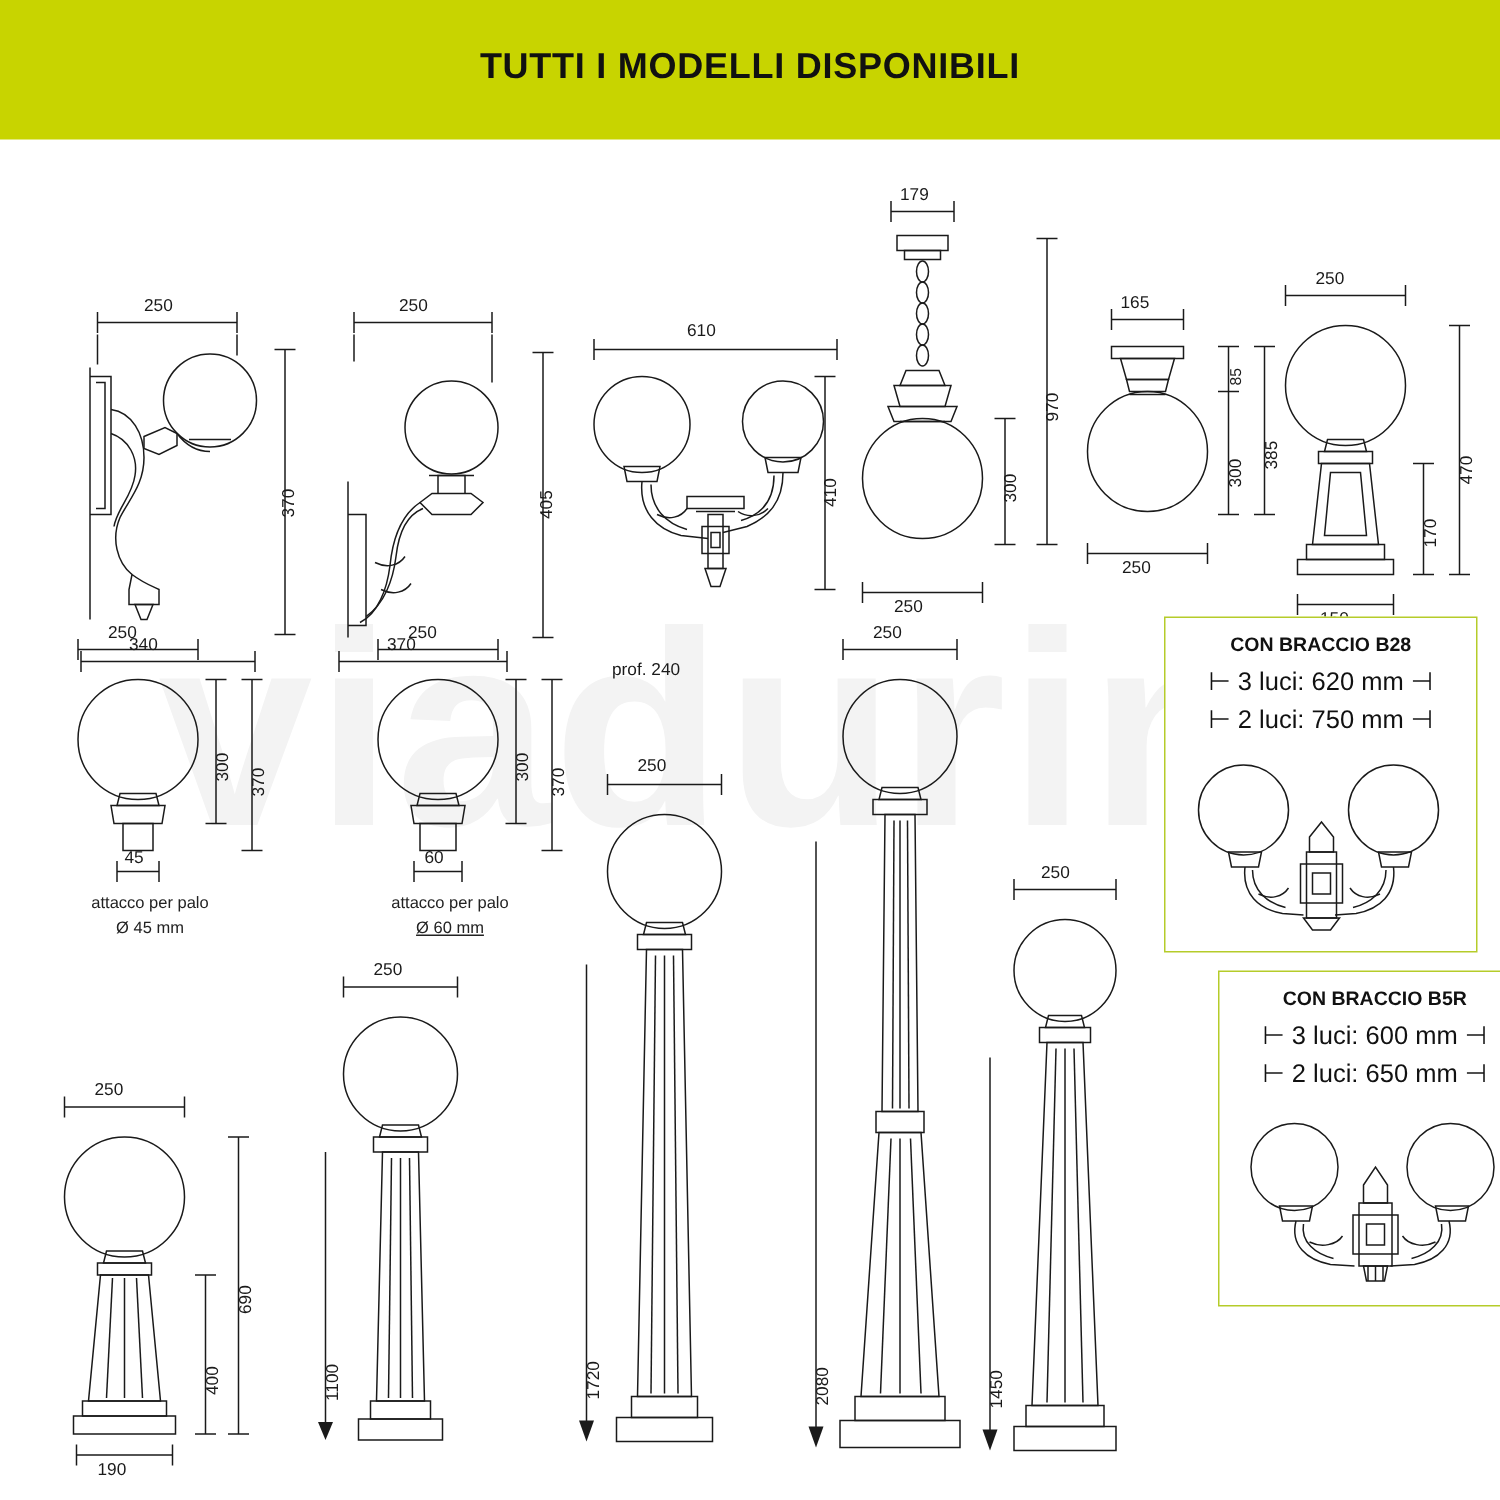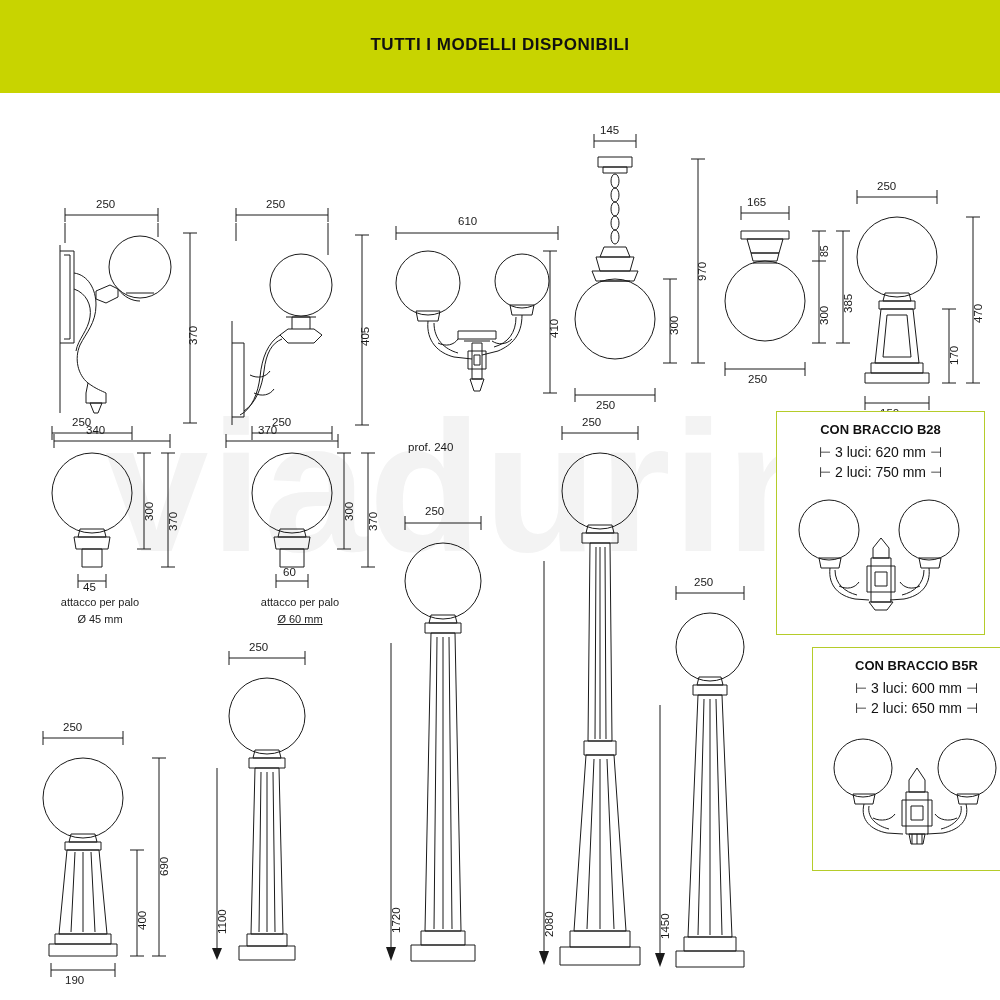--- a/index.html
+++ b/index.html
@@ -11,21 +11,21 @@
     position:relative;
     overflow:hidden;
   }
   
   .header{
     position:absolute;left:0;top:0;width:1000px;height:93px;
     background:#c8d400;
     display:flex;flex-direction:column;align-items:center;justify-content:center;
   }
   .header .line1{
-    font-size:17px;font-weight:bold;letter-spacing:.5px;color:#111;
+    font-size:24px;font-weight:bold;letter-spacing:.5px;color:#111;
     margin-bottom:3px;
   }
   .header .line2{
     font-size:21px;font-weight:bold;font-style:italic;letter-spacing:.2px;color:#111;
   }
   
   .watermark{
     position:absolute;left:0;top:395px;width:1000px;text-align:center;
     font-size:185px;font-weight:bold;color:#f3f3f3;
     letter-spacing:2px;line-height:1;
@@ -46,21 +46,21 @@
     position:absolute;font-size:11px;color:#222;text-align:center;white-space:nowrap;
   }
   
   .boxcard{
     position:absolute;border:1.6px solid #b5cc2a;background:#fff;
   }
   .boxcard .bt{
     text-align:center;font-weight:bold;font-size:13px;margin-top:10px;color:#111;
   }
   .boxcard .bl{
-    text-align:center;font-size:14px;margin-top:7px;color:#111;
+    text-align:center;font-size:17px;margin-top:7px;color:#111;
   }
 </style>
 </head>
 <body>
 
 <div class="header">
   <div class="line1">TUTTI I MODELLI DISPONIBILI</div>
 </div>
 
 <div class="watermark">viadurini</div>
@@ -218,21 +218,21 @@
 
         <line x1="100" y1="156" x2="100" y2="240"></line>
         <line x1="93" y1="156" x2="107" y2="156"></line>
         <line x1="93" y1="240" x2="107" y2="240"></line>
 
         <line x1="128" y1="36" x2="128" y2="240"></line>
         <line x1="121" y1="36" x2="135" y2="36"></line>
         <line x1="121" y1="240" x2="135" y2="240"></line>
       </g>
     </svg>
-    <div class="lbl" style="left:30px;top:1px;">145</div>
+    <div class="lbl" style="left:30px;top:1px;">179</div>
     <div class="lbl" style="left:26px;top:276px;">250</div>
     <div class="lbl vert" style="left:98px;top:212px;">300</div>
     <div class="lbl vert" style="left:126px;top:158px;">970</div>
   </div>
 
   <div class="fig" style="left:715px;top:100px;">
     <svg width="150" height="270" viewBox="0 0 150 270">
       <g stroke="#1a1a1a" fill="none" stroke-width="1">
 
         <line x1="26" y1="20" x2="74" y2="20"></line>
@@ -328,21 +328,21 @@
         <line x1="114" y1="42" x2="114" y2="138"></line>
         <line x1="107" y1="42" x2="121" y2="42"></line>
         <line x1="107" y1="138" x2="121" y2="138"></line>
 
         <line x1="138" y1="42" x2="138" y2="156"></line>
         <line x1="131" y1="42" x2="145" y2="42"></line>
         <line x1="131" y1="156" x2="145" y2="156"></line>
       </g>
     </svg>
     <div class="lbl" style="left:42px;top:5px;">250</div>
-    <div class="lbl" style="left:53px;top:170px;">45</div>
+    <div class="lbl" style="left:53px;top:155px;">45</div>
     <div class="lbl vert" style="left:113px;top:110px;">300</div>
     <div class="lbl vert" style="left:137px;top:120px;">370</div>
     <div class="caption" style="left:5px;top:185px;width:130px;">attacco per palo</div>
     <div class="caption" style="left:5px;top:202px;width:130px;">Ø 45 mm</div>
   </div>
 
   <div class="fig" style="left:230px;top:318px;">
     <svg width="170" height="210" viewBox="0 0 170 210">
       <g stroke="#1a1a1a" fill="none" stroke-width="1">
         <line x1="22" y1="22" x2="102" y2="22"></line>

